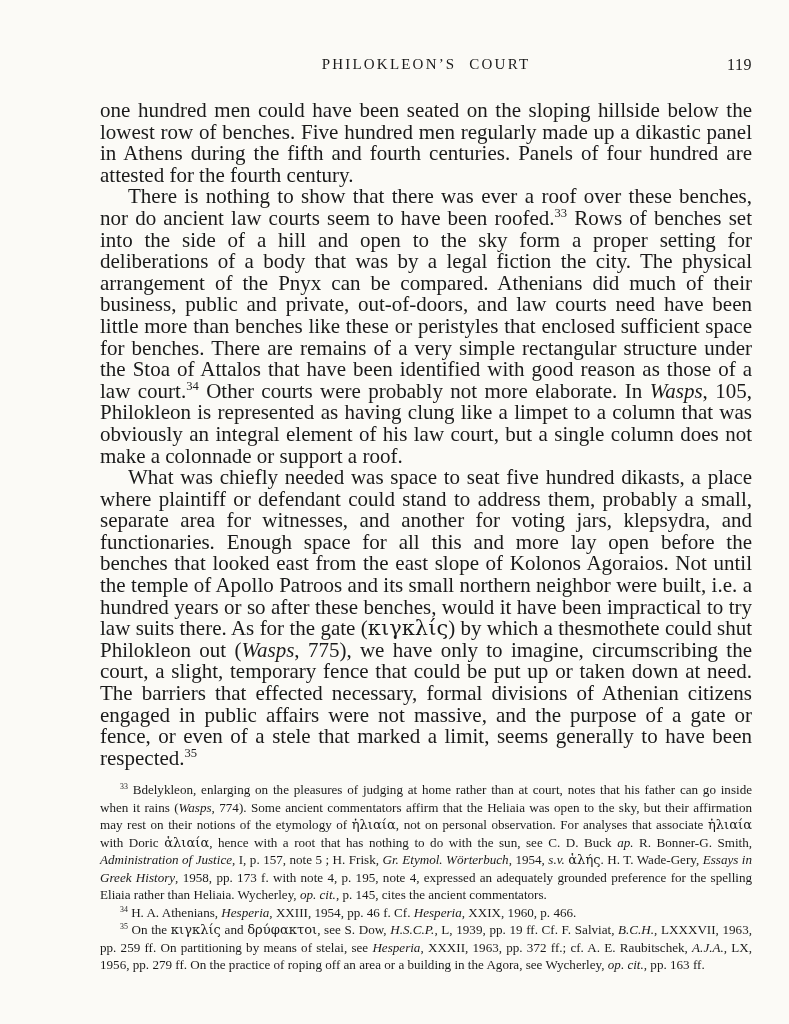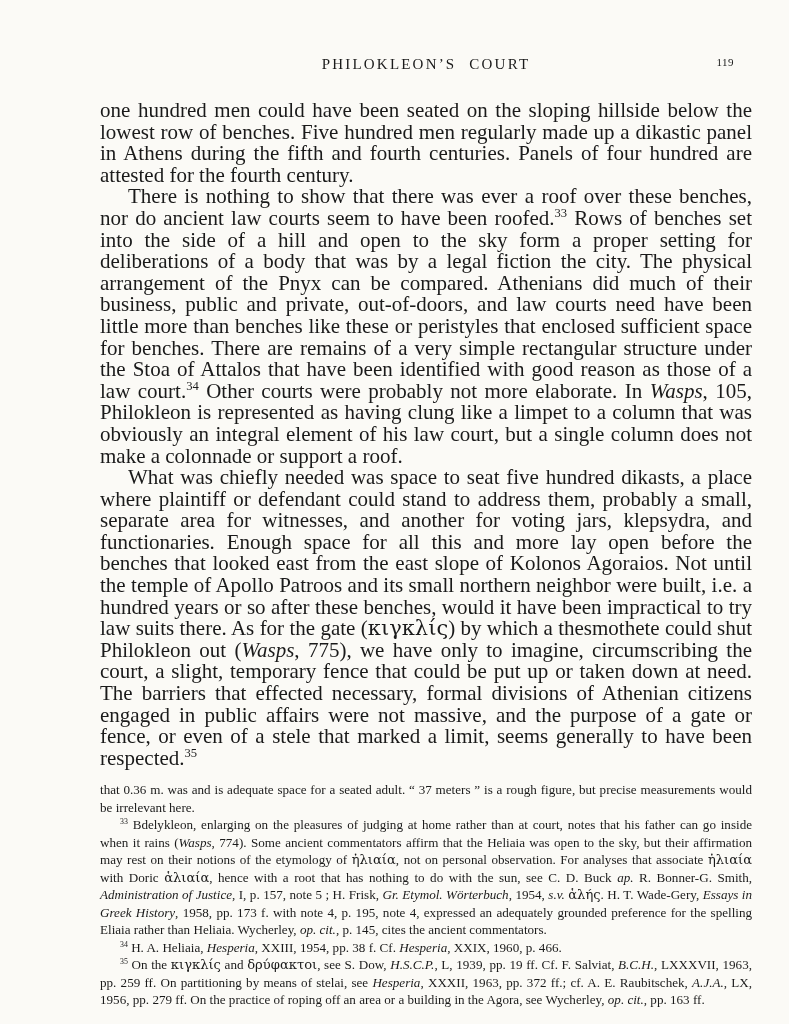--- a/index.html
+++ b/index.html
@@ -20,24 +20,24 @@
     position: relative;
     text-align: center;
     font-size: 15px;
     letter-spacing: 2.2px;
     word-spacing: 7px;
     margin: 0 0 27px 0;
     white-space: nowrap;
   }
   .pagenum {
     position: absolute;
-    right: 18px; top: 0;
+    right: 0; top: 0;
     letter-spacing: 0.5px;
     word-spacing: 0;
-    font-size: 11px;
+    font-size: 16px;
   }
   .body-text p {
     margin: 0;
     font-size: 21px;
     line-height: 21.6px;
     text-align: justify;
   }
   .body-text p.indent { text-indent: 28px; }
   .footnotes { margin-top: 12px; }
   .footnotes p {
@@ -63,18 +63,17 @@
   <div class="header">
     <span>PHILOKLEON’S COURT</span>
     <span class="pagenum">119</span>
   </div>
   <div class="body-text" id="body-text">
       <p class=""><span>one hundred men could have been seated on the sloping hillside below the lowest row of benches.  Five hundred men regularly made up a dikastic panel in Athens during the fifth and fourth centuries.  Panels of four hundred are attested for the fourth century.</span></p>
       <p class="indent"><span>There is nothing to show that there was ever a roof over these benches, nor do ancient law courts seem to have been roofed.</span><sup>33</sup><span>  Rows of benches set into the side of a hill and open to the sky form a proper setting for deliberations of a body that was by a legal fiction the city.  The physical arrangement of the Pnyx can be compared.  Athenians did much of their business, public and private, out-of-doors, and law courts need have been little more than benches like these or peristyles that enclosed sufficient space for benches.  There are remains of a very simple rectangular structure under the Stoa of Attalos that have been identified with good reason as those of a law court.</span><sup>34</sup><span>  Other courts were probably not more elaborate.  In </span><i>Wasps</i><span>, 105, Philokleon is represented as having clung like a limpet to a column that was obviously an integral element of his law court, but a single column does not make a colonnade or support a roof.</span></p>
       <p class="indent"><span>What was chiefly needed was space to seat five hundred dikasts, a place where plaintiff or defendant could stand to address them, probably a small, separate area for witnesses, and another for voting jars, klepsydra, and functionaries.  Enough space for all this and more lay open before the benches that looked east from the east slope of Kolonos Agoraios.  Not until the temple of Apollo Patroos and its small northern neighbor were built, i.e. a hundred years or so after these benches, would it have been impractical to try law suits there.  As for the gate (</span><span class="greek">κιγκλίς</span><span>) by which a thesmothete could shut Philokleon out (</span><i>Wasps</i><span>, 775), we have only to imagine, circumscribing the court, a slight, temporary fence that could be put up or taken down at need.  The barriers that effected necessary, formal divisions of Athenian citizens engaged in public affairs were not massive, and the purpose of a gate or fence, or even of a stele that marked a limit, seems generally to have been respected.</span><sup>35</sup></p>
     </div>
   <div class="footnotes" id="footnotes">
-      <p class=""><span>that 0.36 m. was and is adequate space for a seated adult.  “ 37 meters ” is a rough figure, but precise measurements would be irrelevant here.</span></p>
       <p class="indent"><sup>33</sup><span> Bdelykleon, enlarging on the pleasures of judging at home rather than at court, notes that his father can go inside when it rains (</span><i>Wasps</i><span>, 774).  Some ancient commentators affirm that the Heliaia was open to the sky, but their affirmation may rest on their notions of the etymology of </span><span class="greek">ἡλιαία</span><span>, not on personal observation.  For analyses that associate </span><span class="greek">ἡλιαία</span><span> with Doric </span><span class="greek">ἁλιαία</span><span>, hence with a root that has nothing to do with the sun, see C. D. Buck </span><i>ap.</i><span> R. Bonner-G. Smith, </span><i>Administration of Justice</i><span>, I, p. 157, note 5 ; H. Frisk, </span><i>Gr. Etymol. Wörterbuch</i><span>, 1954, </span><i>s.v.</i><span> </span><span class="greek">ἁλής</span><span>.  H. T. Wade-Gery, </span><i>Essays in Greek History</i><span>, 1958, pp. 173 f. with note 4, p. 195, note 4, expressed an adequately grounded preference for the spelling Eliaia rather than Heliaia.  Wycherley, </span><i>op. cit.</i><span>, p. 145, cites the ancient commentators.</span></p>
-      <p class="indent"><sup>34</sup><span> H. A. Heliaia, </span><i>Hesperia</i><span>, XXIII, 1954, pp. 38 f.  Cf. </span><i>Hesperia</i><span>, XXIX, 1960, p. 466.</span></p>
+      <p class="indent"><sup>34</sup><span> H. A. Athenians, </span><i>Hesperia</i><span>, XXIII, 1954, pp. 46 f.  Cf. </span><i>Hesperia</i><span>, XXIX, 1960, p. 466.</span></p>
       <p class="indent"><sup>35</sup><span> On the </span><span class="greek">κιγκλίς</span><span> and </span><span class="greek">δρύφακτοι</span><span>, see S. Dow, </span><i>H.S.C.P.</i><span>, L, 1939, pp. 19 ff.  Cf. F. Salviat, </span><i>B.C.H.</i><span>, LXXXVII, 1963, pp. 259 ff.  On partitioning by means of stelai, see </span><i>Hesperia</i><span>, XXXII, 1963, pp. 372 ff.; cf. A. E. Raubitschek, </span><i>A.J.A.</i><span>, LX, 1956, pp. 279 ff.  On the practice of roping off an area or a building in the Agora, see Wycherley, </span><i>op. cit.</i><span>, pp. 163 ff.</span></p>
     </div>
 </div>
 
 </body></html>

